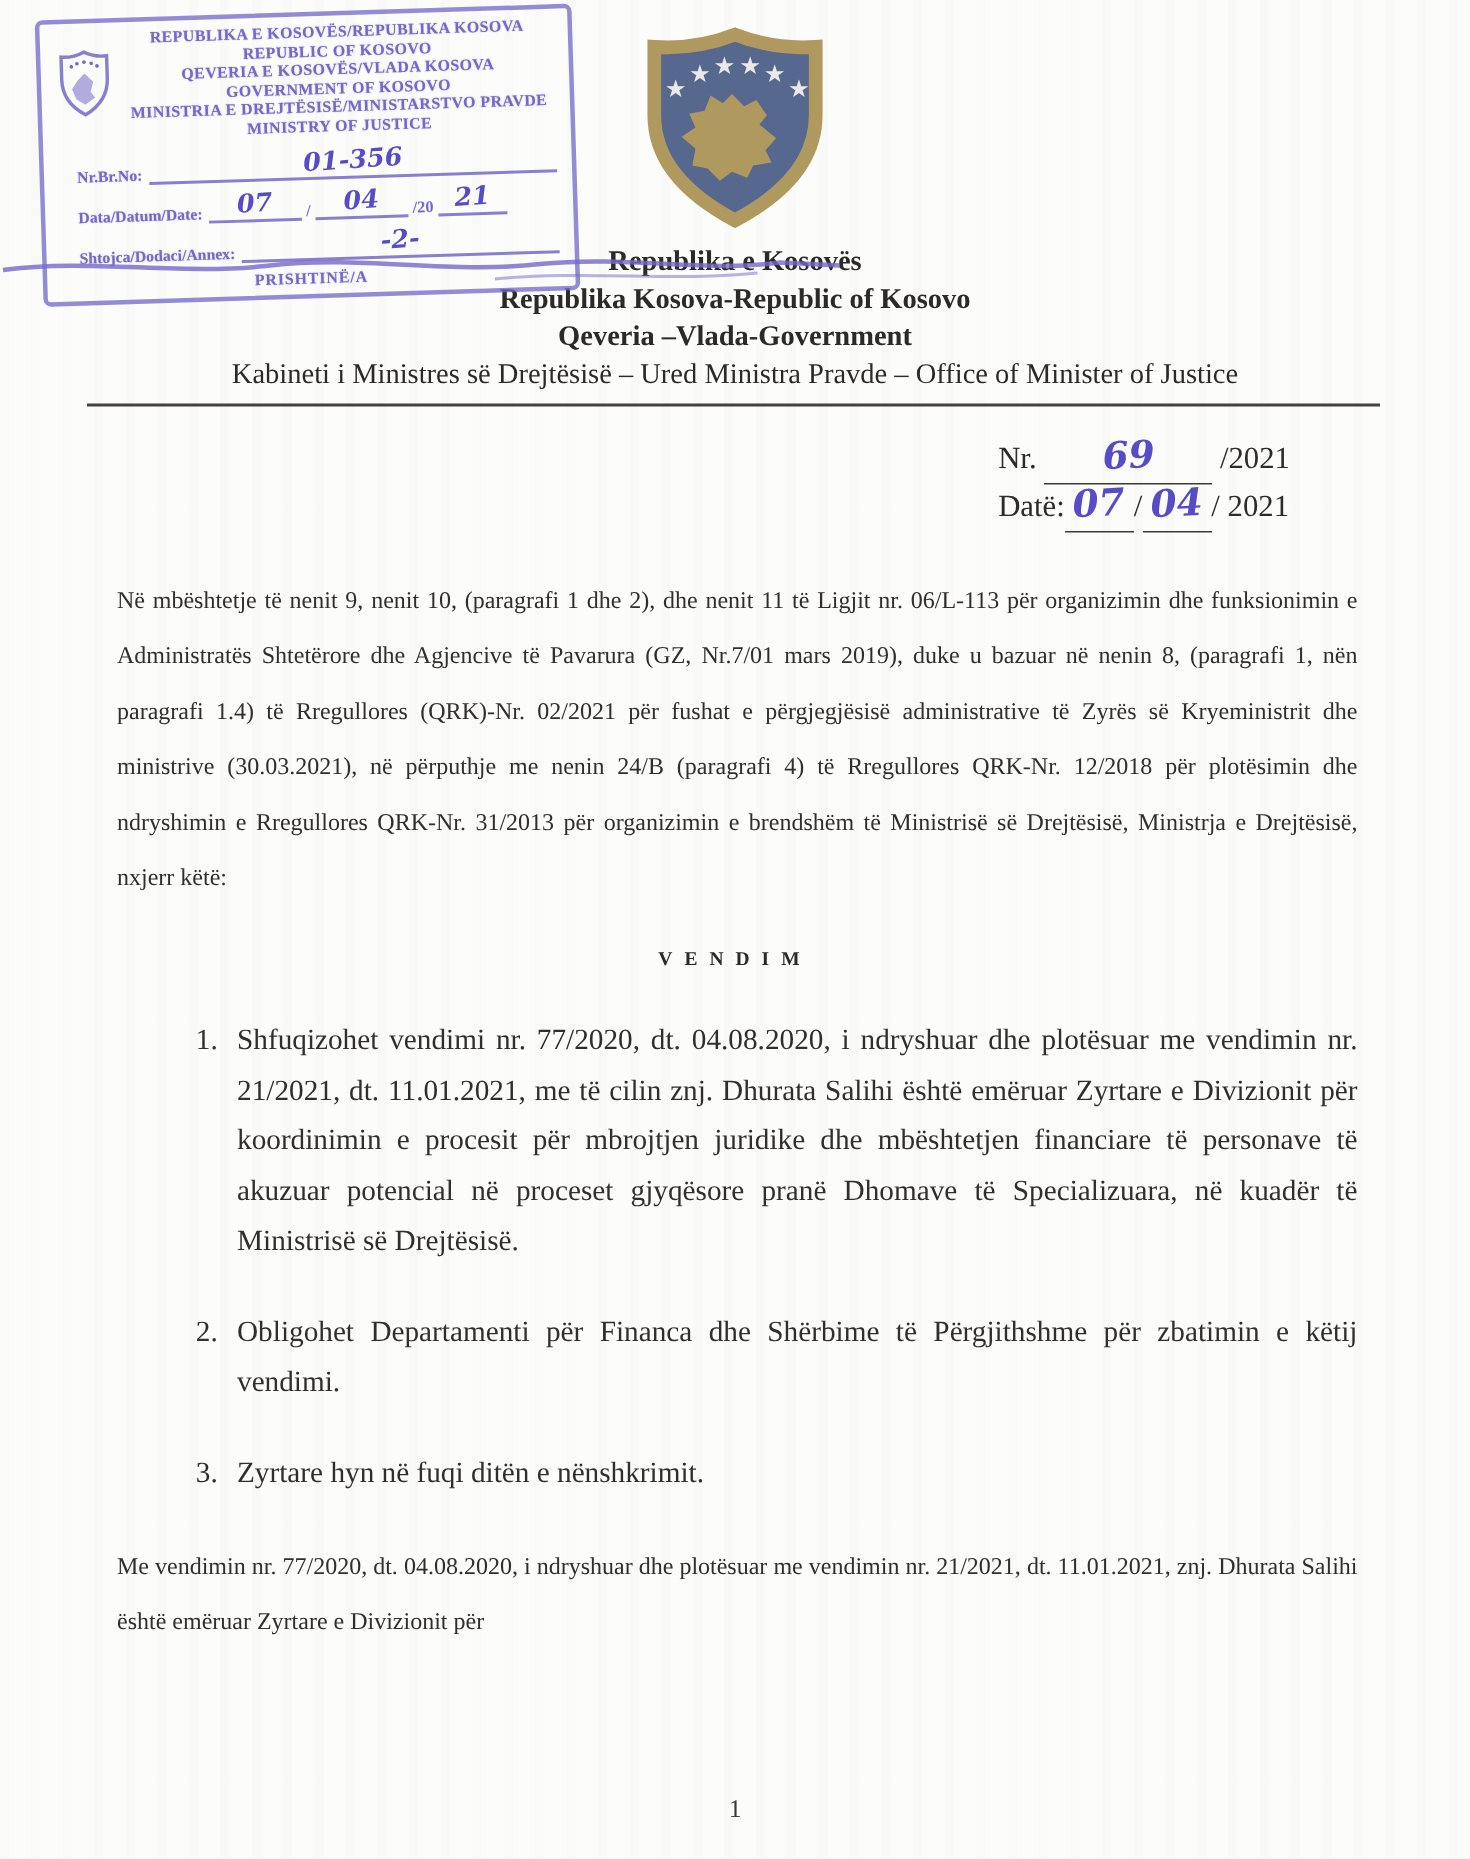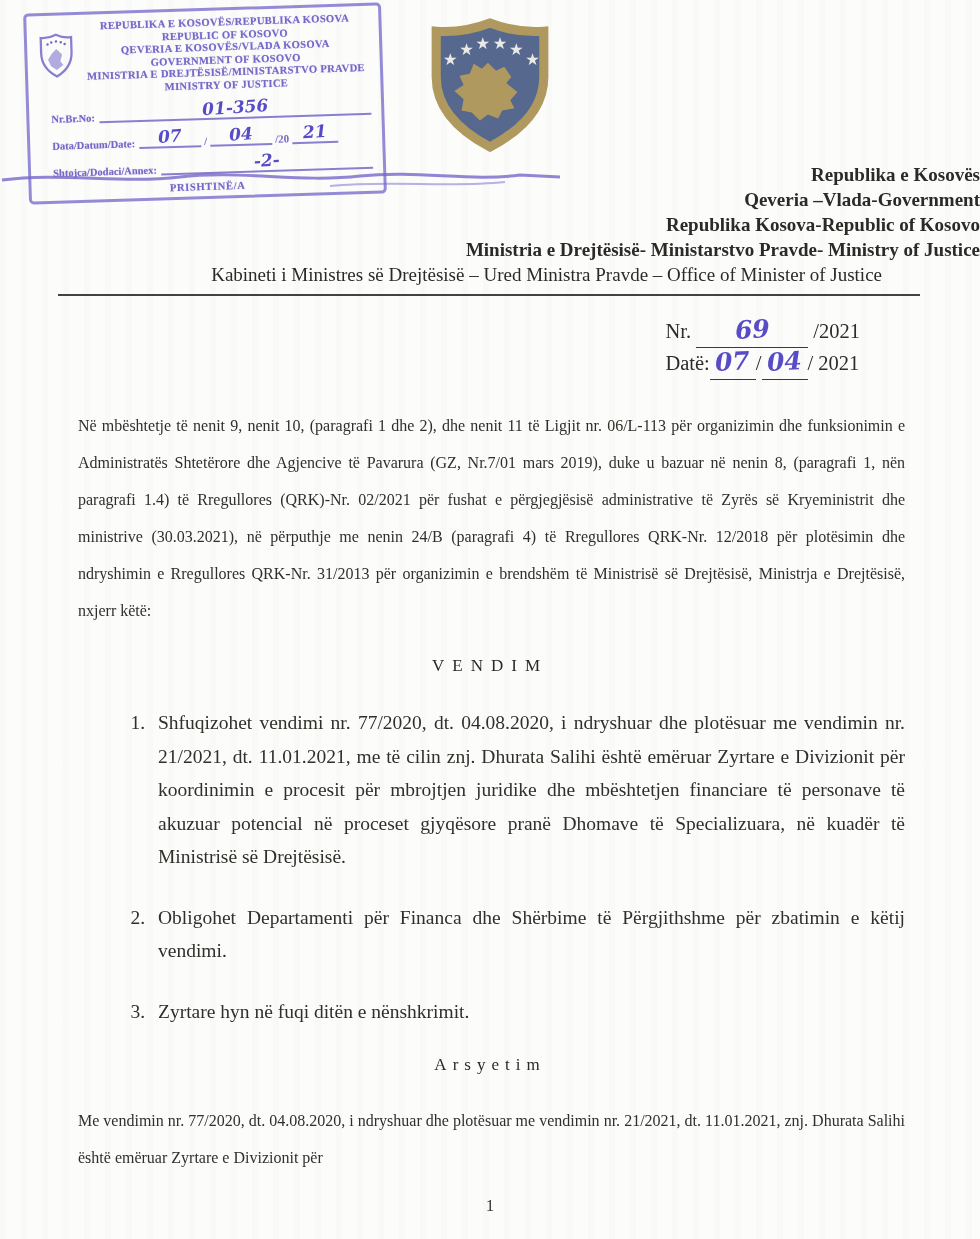--- a/index.html
+++ b/index.html
@@ -50,21 +50,21 @@
   }
   .stamp-hand { display:inline-block; font-size:17px; line-height:13px; transform:rotate(-2deg); }
   .stamp-footer { text-align:center; font-size:10.6px; font-weight:bold; letter-spacing:0.6px; margin-top:1px;
                   text-shadow:0 0 1px rgba(116,104,201,0.5); }
   .stamp-flourish { position:absolute; left:0; top:164px; width:566px; height:26px; }
 
   
   .coat { position:absolute; left:50%; top:18px; transform:translateX(-50%); width:130px; height:134px; }
 
   
-  .header-block { padding-top:162px; text-align:right; }
+  .header-block { padding-top:162px; text-align:center; }
   .header-block .hl { font-size:19px; font-weight:bold; line-height:25px; color:#2c2a27; }
   .header-block .hl-sub { font-weight:normal; max-width:784px; margin:0 auto; }
   .header-rule { border:none; border-top:2.4px solid #45423e; margin:7px 60px 0 58px; }
 
   
   .ref-block { margin:20px 120px 0 auto; width:max-content; font-size:20.5px; line-height:31px; color:#2e2c29; }
   .ref-line { white-space:nowrap; }
   .ref-underline { display:inline-block; border-bottom:1.6px solid #3c3a36; text-align:center; vertical-align:baseline; }
   .ru-nr { width:112px; }
   .ru-dd { width:46px; } .ru-mm { width:46px; }
@@ -73,21 +73,21 @@
   
   .intro, .reasoning {
     margin:27px 75px 0 78px;
     text-align:justify;
     font-size:16px; line-height:37px;
     color:#312f2b;
   }
   .section-title {
     margin:27px 0 0 0;
     text-align:center;
-    font-size:17px; font-weight:normal;
+    font-size:13px; font-weight:bold;
     letter-spacing:8px;
     color:#2c2a27;
   }
   ol.decision-list {
     margin:30px 75px 0 0;
     padding-left:150px;
   }
   ol.decision-list li {
     text-align:justify;
     font-size:19.5px; line-height:33.5px;
@@ -153,23 +153,22 @@
       <text x="57" y="31">★</text>
       <text x="74" y="31">★</text>
       <text x="90" y="36">★</text>
       <text x="106" y="46">★</text>
     </g>
     <path d="M62,44 L70,52 L78,48 L85,58 L80,64 L91,73 L84,81 L88,89 L76,91 L72,99 L62,95 L54,101 L46,93 L36,91 L38,80 L29,72 L38,66 L34,57 L44,55 L48,45 L56,50 Z" fill="#b0995f"></path>
   </svg>
 
   <div class="header-block">
     <div class="hl">Republika e Kosovës</div>
+    <div class="hl">Republika Kosova-Republic of Kosovo</div>
     <div class="hl">Qeveria –Vlada-Government</div>
-    <div class="hl">Republika Kosova-Republic of Kosovo</div>
-    <div class="hl">Ministria e Drejtësisë- Ministarstvo Pravde- Ministry of Justice</div>
     <div class="hl hl-sub">Kabineti i Ministres së Drejtësisë – Ured Ministra Pravde – Office of Minister of Justice</div>
   </div>
   <hr class="header-rule">
 
   <div class="ref-block">
     <div class="ref-line">
       <span>Nr.</span>
       <span class="ref-underline ru-nr"><span class="hand hand-ref">69</span></span>
       <span>/2021</span>
     </div>
@@ -180,18 +179,17 @@
 
   <p class="intro">Në mbështetje të nenit 9, nenit 10, (paragrafi 1 dhe 2), dhe nenit 11 të Ligjit nr. 06/L-113 për organizimin dhe funksionimin e Administratës Shtetërore dhe Agjencive të Pavarura (GZ, Nr.7/01 mars 2019), duke u bazuar në nenin 8, (paragrafi 1, nën paragrafi 1.4) të Rregullores (QRK)-Nr. 02/2021 për fushat e përgjegjësisë administrative të Zyrës së Kryeministrit dhe ministrive (30.03.2021), në përputhje me nenin 24/B (paragrafi 4) të Rregullores QRK-Nr. 12/2018 për plotësimin dhe ndryshimin e Rregullores QRK-Nr. 31/2013 për organizimin e brendshëm të Ministrisë së Drejtësisë, Ministrja e Drejtësisë, nxjerr këtë:</p>
 
   <h2 class="section-title">VENDIM</h2>
   <ol class="decision-list">
     <li>Shfuqizohet vendimi nr. 77/2020, dt. 04.08.2020, i ndryshuar dhe plotësuar me vendimin nr. 21/2021, dt. 11.01.2021, me të cilin znj. Dhurata Salihi është emëruar Zyrtare e Divizionit për koordinimin e procesit për mbrojtjen juridike dhe mbështetjen financiare të personave të akuzuar potencial në proceset gjyqësore pranë Dhomave të Specializuara, në kuadër të Ministrisë së Drejtësisë.</li>
     <li>Obligohet Departamenti për Financa dhe Shërbime të Përgjithshme për zbatimin e këtij vendimi.</li>
     <li>Zyrtare hyn në fuqi ditën e nënshkrimit.</li>
   </ol>
 
-  <h2 class="section-title" style="letter-spacing:6px;">Arsyetim</h2>
   <p class="reasoning">Me vendimin nr. 77/2020, dt. 04.08.2020, i ndryshuar dhe plotësuar me vendimin nr. 21/2021, dt. 11.01.2021, znj. Dhurata Salihi është emëruar Zyrtare e Divizionit për</p>
 
   <div class="page-number">1</div>
 
 </div>
 
 </body></html>

